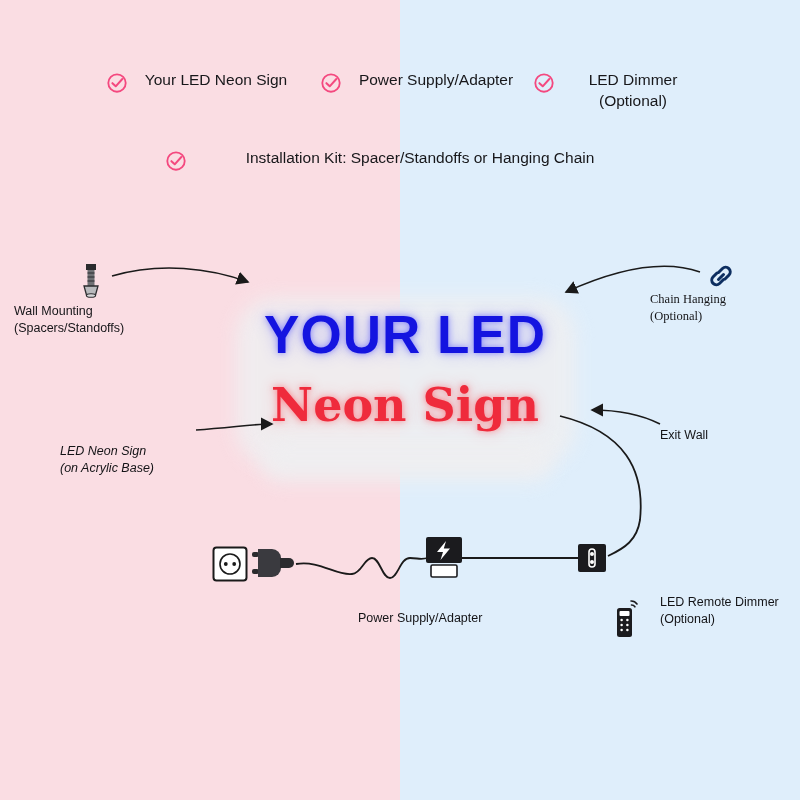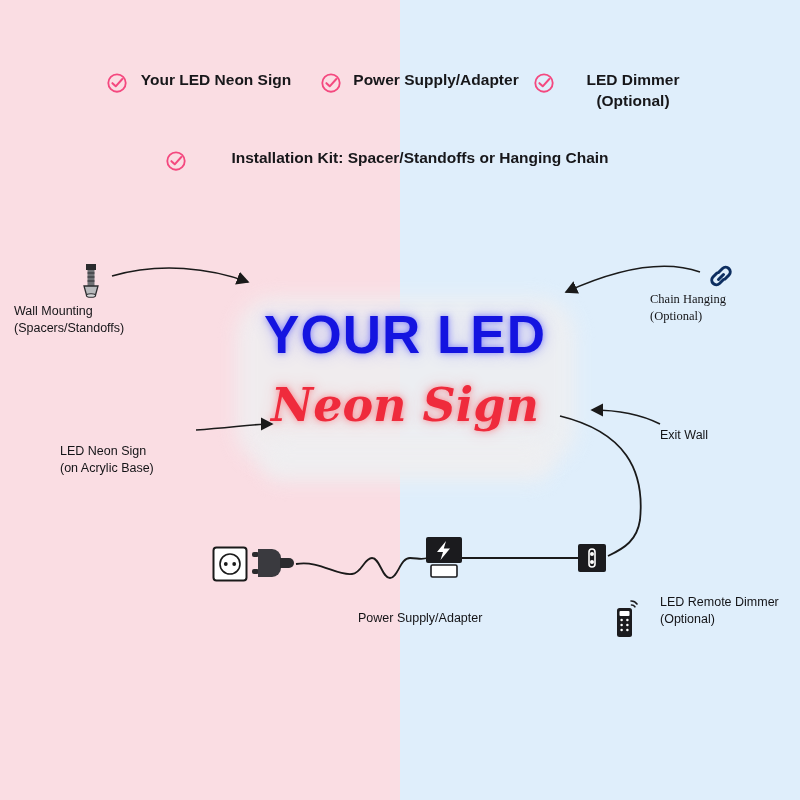--- a/index.html
+++ b/index.html
@@ -45,21 +45,20 @@
     width: 22px;
     height: 22px;
     margin-top: 2px;
   }
   .check-label {
     font-size: 15.5px;
     color: #17171a;
     line-height: 1.35;
     text-align: center;
     font-family: "Liberation Sans", sans-serif;
-    font-weight: bold;
   }
 
   
   .glow {
     position: absolute;
     background: #efeff1;
     border-radius: 40px;
     filter: blur(9px);
     opacity: .85;
   }
@@ -77,21 +76,20 @@
     color: #1414e0;
     text-shadow: 0 0 6px rgba(60,60,255,.55), 0 0 16px rgba(80,80,255,.35);
   }
   .neon-script {
     position: absolute;
     left: 240px;
     top: 378px;
     width: 330px;
     text-align: center;
     font-family: "DejaVu Serif", serif;
-    font-style: italic;
     font-weight: 700;
     font-size: 46px;
     color: #ef2b3c;
     text-shadow: 0 0 6px rgba(255,70,80,.55), 0 0 16px rgba(255,70,80,.3);
   }
 
   
   .caption {
     position: absolute;
     font-size: 12.5px;
@@ -262,20 +260,20 @@
 
     <path d="M296 564 C 320 560, 336 576, 352 574 C 362 573, 364 558, 372 558 C 380 558, 382 578, 390 578 C 398 578, 400 558, 410 558 C 418 558, 420 560, 428 558" fill="none" stroke="#1a1a1a" stroke-width="1.8"></path>
 
     <path d="M462 558 L 578 558" fill="none" stroke="#1a1a1a" stroke-width="1.8"></path>
   </svg>
 
   <div class="caption" style="left:14px; top:303px; width:170px;">Wall Mounting
 (Spacers/Standoffs)</div>
   <div class="caption" style="left:650px; top:291px; width:145px;font-family:Liberation Serif, serif;">Chain Hanging
 (Optional)</div>
-  <div class="caption" style="left:60px; top:443px; width:150px;">LED Neon Sign
+  <div class="caption" style="left:60px; top:443px; width:150px;font-style:italic;">LED Neon Sign
 (on Acrylic Base)</div>
   <div class="caption" style="left:660px; top:427px; width:90px; text-align:left;">Exit Wall</div>
   <div class="caption" style="left:358px; top:610px; width:180px;">Power Supply/Adapter</div>
   <div class="caption" style="left:660px; top:594px; width:160px;">LED Remote Dimmer
 (Optional)</div>
 
 </div>
 
 </body></html>

